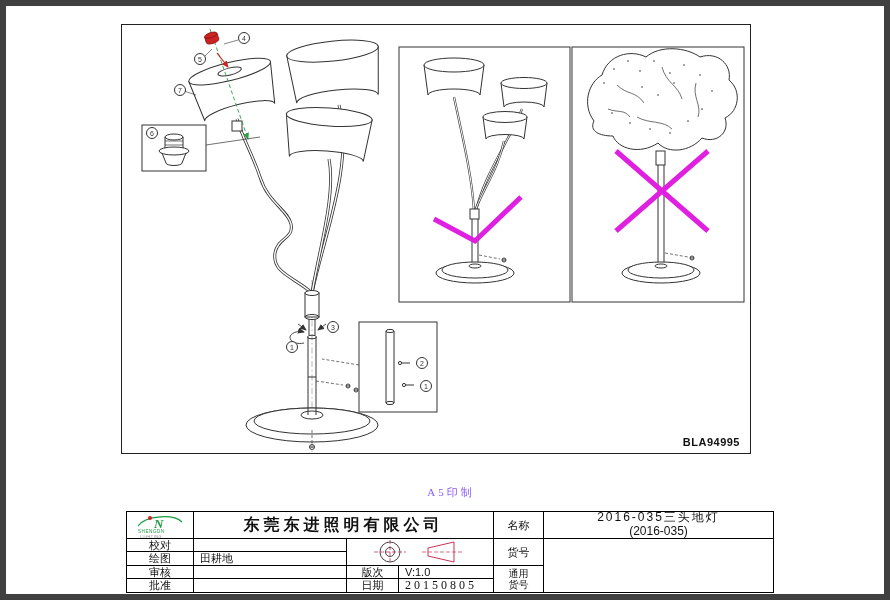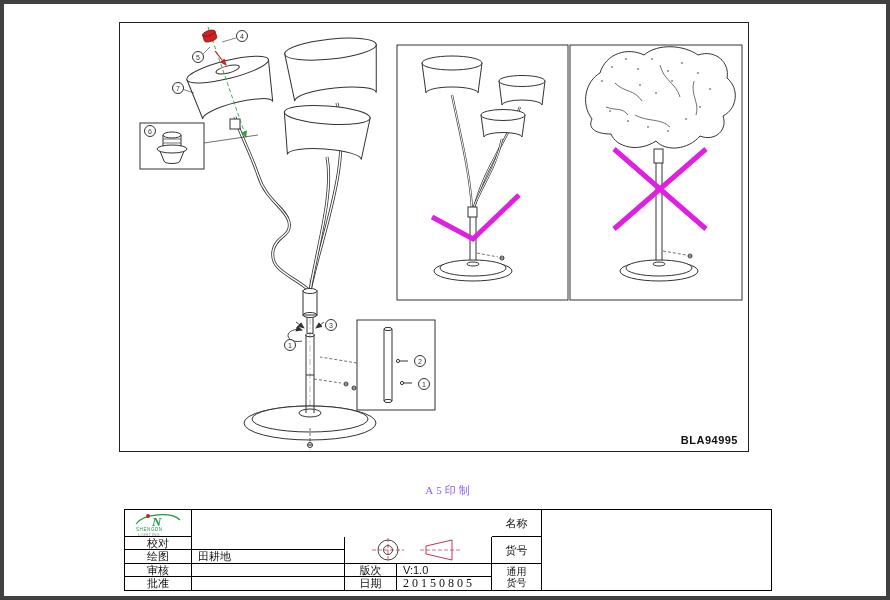--- a/index.html
+++ b/index.html
@@ -1,16 +1,16 @@
 <!DOCTYPE html>
 <html><head>
 <meta charset="utf-8">
 <style>
   html,body{margin:0;padding:0;background:#e8e8e8;}
-  .page{position:relative;width:890px;height:600px;background:#fff;border:4px solid #404040;
+  .page{position:relative;width:890px;height:600px;background:#fff;border:6px solid #404040;
         box-sizing:border-box;font-family:"Liberation Sans",sans-serif;overflow:hidden;}
   .frame{position:absolute;left:115px;top:18px;width:630px;height:430px;border:1.5px solid #222;box-sizing:border-box;background:#fff;}
   .frame svg{position:absolute;left:0;top:0;}
   .drawing-code{position:absolute;right:10px;bottom:5px;font-size:11px;font-weight:bold;letter-spacing:.5px;color:#111;}
   .print-note{position:absolute;left:0;top:479px;width:890px;text-align:center;
               font-family:"Liberation Serif",serif;font-size:11px;letter-spacing:3px;color:#8b5cf6;}
   .tb{position:absolute;left:120px;top:505px;display:grid;
       grid-template-columns:67px 153px 52px 95px 50px 229px;
       grid-template-rows:27px 13px 14px 13px 13px;
       border:1px solid #000;font-size:11px;color:#111;background:#fff;}
@@ -244,21 +244,26 @@
 
     <div class="cell" style="grid-column:1;grid-row:1;justify-content:center;">
       <svg width="60" height="25" viewBox="0 0 60 25">
         <path d="M8,13 C16,2 44,1 52,9" stroke="#1a9c3e" stroke-width="1.2" fill="none"></path>
         <circle cx="20" cy="5" r="2" fill="#cc2222"></circle>
         <text x="24" y="15" font-size="13" font-style="italic" font-weight="bold" fill="#1a9c3e" font-family="Liberation Serif, serif">N</text>
         <text x="8" y="20" font-size="4.5" fill="#1a9c3e" letter-spacing="0.6">SHENGDN</text>
         <text x="10" y="24.5" font-size="3.8" fill="#888" letter-spacing="0.5">LIGHTING</text>
       </svg>
     </div>
+    <div class="cell company" style="grid-column:2 / span 3;grid-row:1;">东莞东进照明有限公司</div>
     <div class="cell lbl" style="grid-column:5;grid-row:1;">名称</div>
+    <div class="cell namecell noR" style="grid-column:6;grid-row:1;">
+      <div class="l1">2016-035三头地灯</div>
+      <div class="l2">(2016-035)</div>
+    </div>
 
     <div class="cell lbl" style="grid-column:1;grid-row:2;">校对</div>
     <div class="cell" style="grid-column:2;grid-row:2;"></div>
     <div class="cell" style="grid-column:3 / span 2;grid-row:2 / span 2;justify-content:center;">
       <svg width="140" height="26" viewBox="0 0 140 26">
         <g stroke="#cc3355" fill="none">
           <circle cx="40" cy="13" r="10" stroke="#444"></circle>
           <circle cx="40" cy="13" r="4.5" stroke="#444"></circle>
           <line x1="24" y1="13" x2="56" y2="13" stroke-width="0.8" stroke-dasharray="4,2"></line>
           <line x1="40" y1="1" x2="40" y2="25" stroke-width="0.8" stroke-dasharray="4,2"></line>

